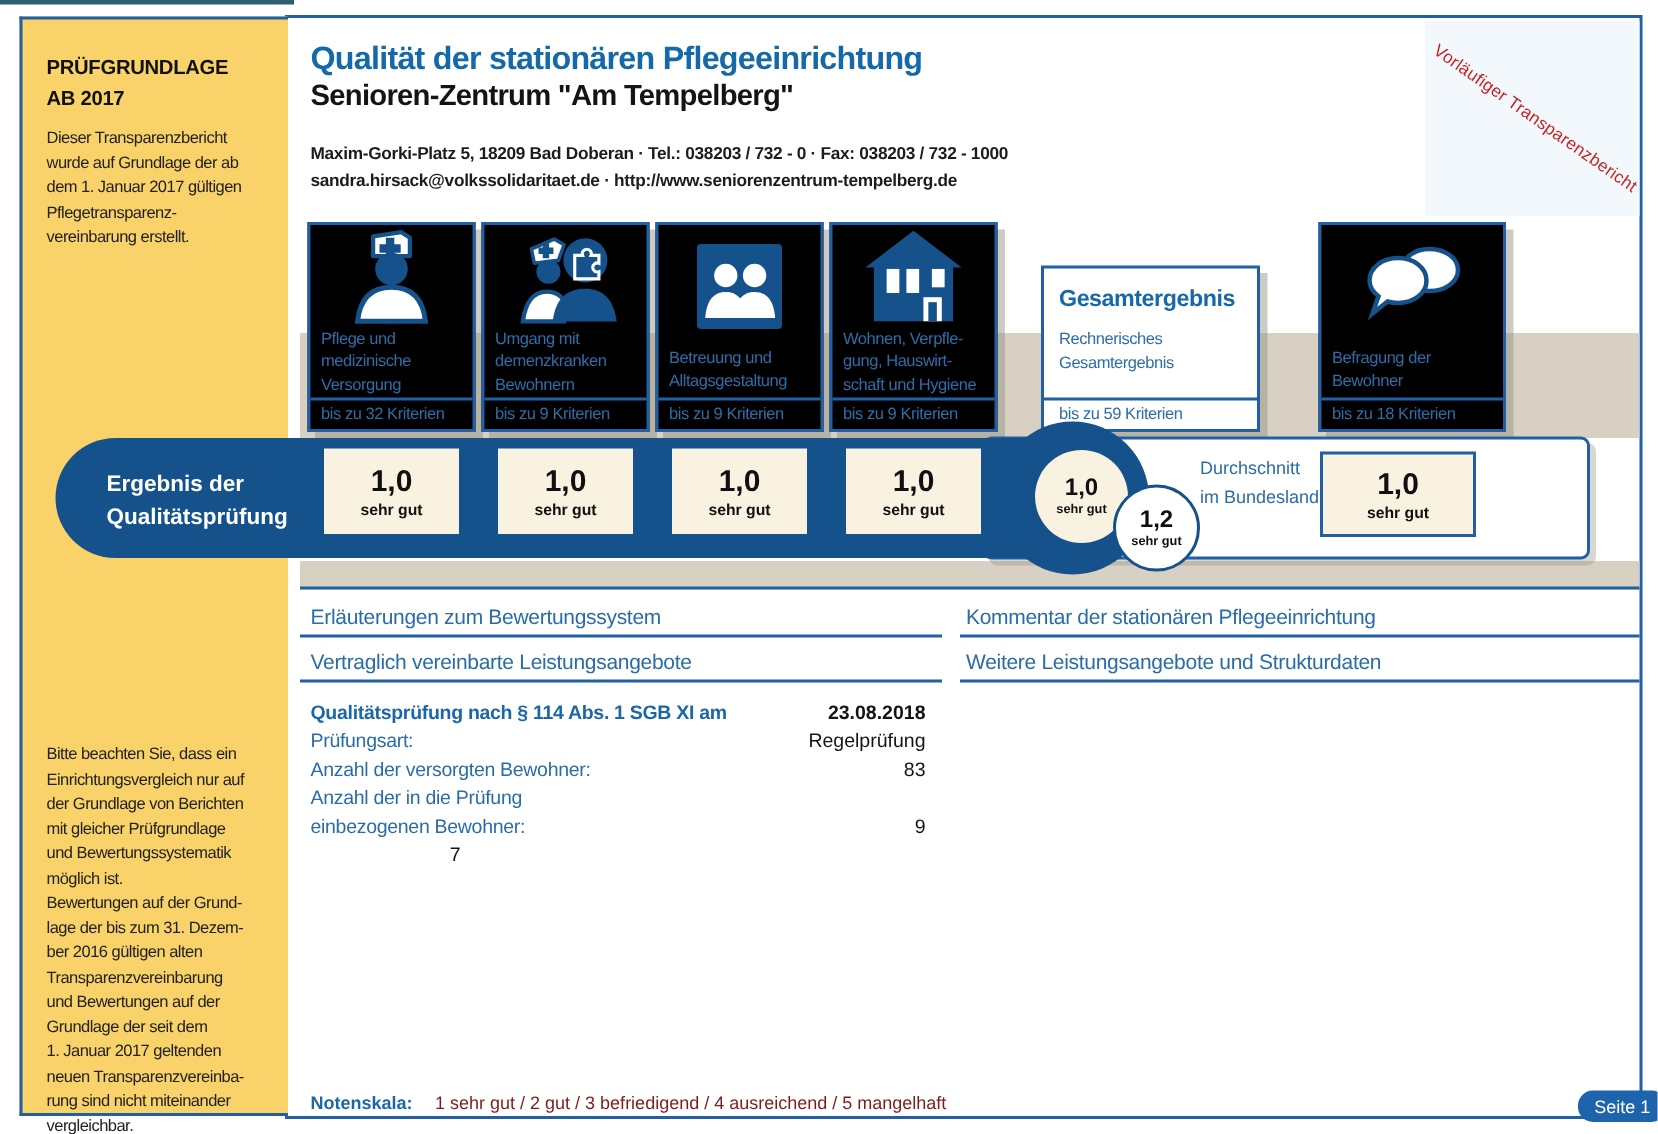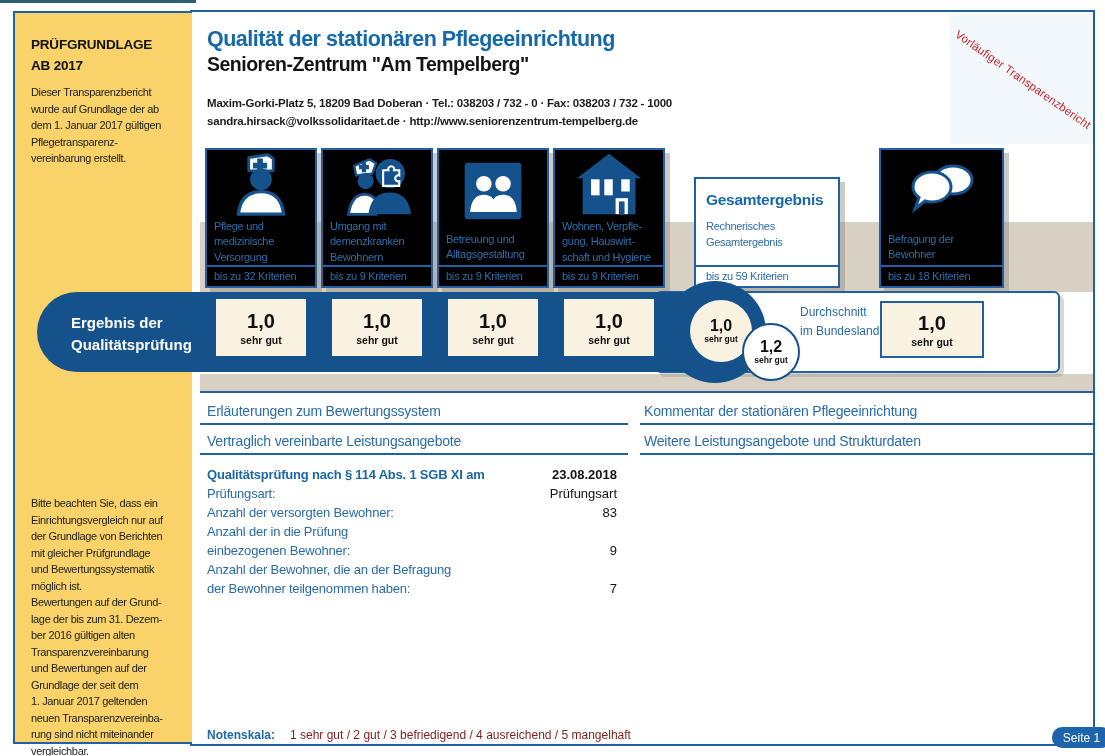--- a/index.html
+++ b/index.html
@@ -249,34 +249,32 @@
   <div class="abs link-text" style="left:644px; top:433px">Weitere Leistungsangebote und Strukturdaten</div>
   <div class="abs rule" style="left:640px; top:453px; width:453px"></div>
 
   <div class="abs details">
     <div class="d-row bold">
       <span class="lbl">Qualitätsprüfung nach § 114 Abs. 1 SGB XI am</span>
       <span class="val">23.08.2018</span>
     </div>
     <div class="d-row">
       <span class="lbl">Prüfungsart:</span>
-      <span class="val">Prüfungsart</span>
+      <span class="val">Regelprüfung</span>
     </div>
     <div class="d-row">
       <span class="lbl">Anzahl der versorgten Bewohner:</span>
       <span class="val">83</span>
     </div>
     <div class="d-row">
       <span class="lbl">Anzahl der in die Prüfung
 einbezogenen Bewohner:</span>
       <span class="val">9</span>
     </div>
     <div class="d-row">
-      <span class="lbl">Anzahl der Bewohner, die an der Befragung
-der Bewohner teilgenommen haben:</span>
       <span class="val">7</span>
     </div>
   </div>
 
   <div class="abs noten-label">Notenskala:</div>
   <div class="abs noten-text">1 sehr gut / 2 gut / 3 befriedigend / 4 ausreichend / 5 mangelhaft</div>
   <div class="abs page-badge">Seite 1</div>
 
 </div>
 

